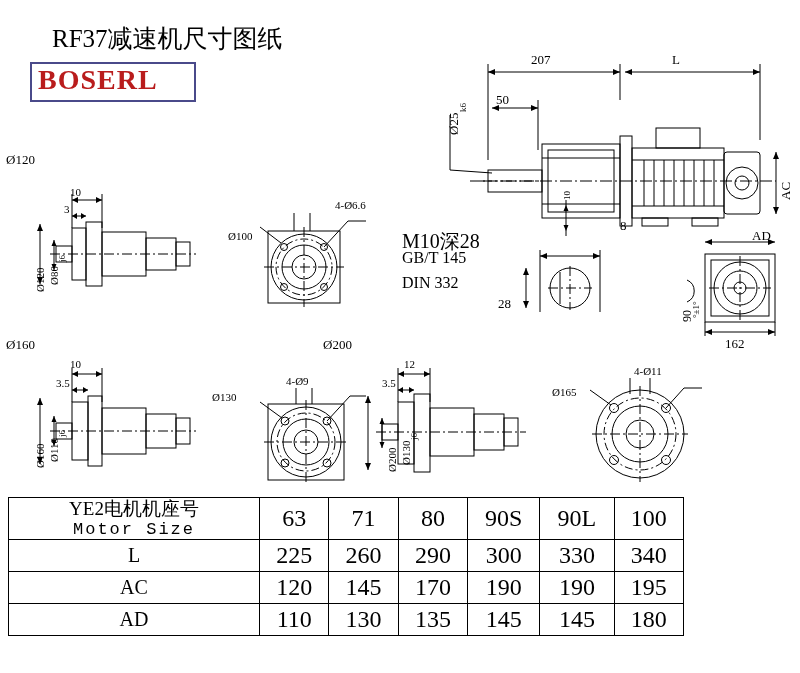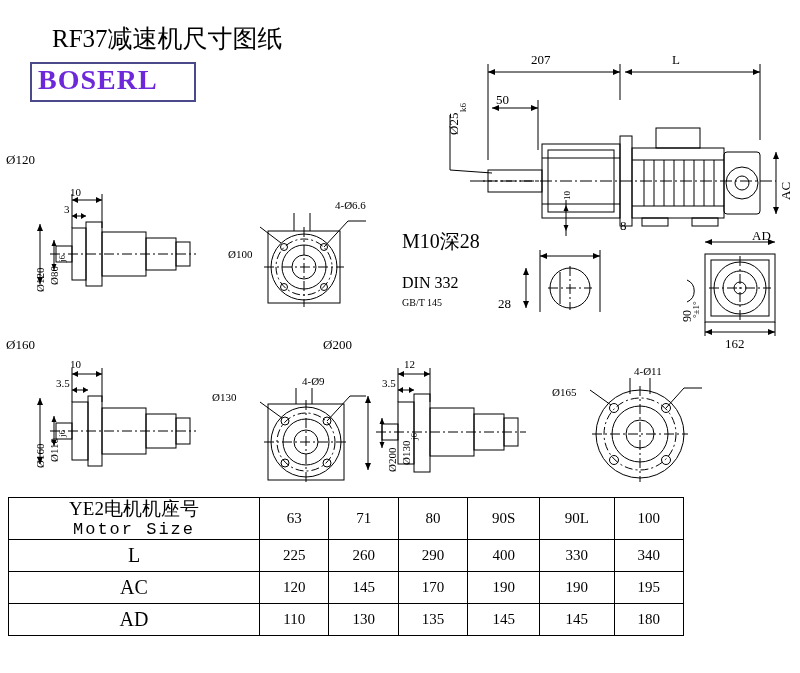--- a/index.html
+++ b/index.html
@@ -18,37 +18,37 @@
     font-size:25px;font-weight:normal;letter-spacing:0px;
   }
   .logo-box{
     left:30px;top:62px;width:162px;height:36px;
     border:2px solid #4a4a8a;
     background:#fff;
   }
   .logo-text{
     left:38px;top:64px;
     font-family:"Liberation Serif", serif;
-    font-size:28px;font-weight:bold;color:#6d28d9;
+    font-size:28px;font-weight:bold;color:#b91c1c;
     letter-spacing:1px;
   }
   .lbl{font-size:13px;font-family:"Liberation Serif", serif;}
   .lbl-sm{font-size:11px;font-family:"Liberation Serif", serif;}
   .lbl-xs{font-size:9px;font-family:"Liberation Serif", serif;}
   .rot90{transform:rotate(-90deg);transform-origin:left top;white-space:nowrap;}
   
   .spec-table{
     position:absolute;left:8px;top:497px;width:676px;
     border-collapse:collapse;
   }
   .spec-table td{
     border:1px solid #000;
     text-align:center;
     font-family:"Liberation Serif", serif;
-    font-size:15px;
+    font-size:24px;
     height:31px;
     padding:0;
   }
   .spec-table td.head-cell{
     font-size:19px;
     line-height:1.15;
   }
   .spec-table td.rowlabel{font-size:20px;}
   svg{display:block;}
   .ln{stroke:#000;fill:none;}
@@ -130,21 +130,21 @@
 
 <div class="abs lbl" style="left:531px;top:52px;">207</div>
 <div class="abs lbl" style="left:672px;top:52px;">L</div>
 <div class="abs lbl" style="left:496px;top:92px;">50</div>
 <div class="abs lbl-xs rot90" style="left:562px;top:200px;">10</div>
 <div class="abs lbl rot90" style="left:446px;top:135px;">Ø25</div>
 <div class="abs lbl-xs rot90" style="left:458px;top:112px;">k6</div>
 <div class="abs lbl rot90" style="left:778px;top:200px;">AC</div>
 
 <div class="abs lbl" style="left:402px;top:228px;font-size:20px;">M10深28</div>
-<div class="abs lbl" style="left:402px;top:249px;font-size:10px;margin-top:48px;">GB/T 145</div>
+<div class="abs lbl" style="left:402px;top:249px;font-size:16px;">GB/T 145</div>
 <div class="abs lbl" style="left:402px;top:274px;font-size:16px;">DIN 332</div>
 
 <svg class="abs" style="left:520px;top:240px;" width="120" height="100" viewBox="0 0 120 100">
   <g class="ln" stroke-width="1">
     <line x1="20" y1="10" x2="20" y2="72"></line>
     <line x1="80" y1="10" x2="80" y2="72"></line>
     <line x1="20" y1="16" x2="80" y2="16"></line>
     <path d="M20,16 l7,-3 l0,6 z" fill="#000" stroke="none"></path>
     <path d="M80,16 l-7,-3 l0,6 z" fill="#000" stroke="none"></path>
     <circle cx="50" cy="48" r="20"></circle>
@@ -241,21 +241,21 @@
     <line x1="16" y1="62" x2="96" y2="62" stroke-dasharray="10,3,2,3"></line>
     <line x1="56" y1="22" x2="56" y2="102" stroke-dasharray="10,3,2,3"></line>
 
     <line x1="76" y1="42" x2="100" y2="16"></line>
     <line x1="100" y1="16" x2="118" y2="16"></line>
 
     <line x1="33" y1="38" x2="12" y2="22"></line>
   </g>
 </svg>
 <div class="abs lbl-sm" style="left:335px;top:199px;">4-Ø6.6</div>
-<div class="abs lbl-sm" style="left:228px;top:248px;font-family:Liberation Serif, serif;">Ø100</div>
+<div class="abs lbl-sm" style="left:228px;top:230px;font-family:Liberation Serif, serif;">Ø100</div>
 
 <svg class="abs" style="left:10px;top:356px;" width="210" height="120" viewBox="0 0 210 120">
   <g class="ln" stroke-width="1">
     <line x1="62" y1="18" x2="92" y2="18"></line>
     <path d="M62,18 l6,-3 l0,6 z" fill="#000" stroke="none"></path>
     <path d="M92,18 l-6,-3 l0,6 z" fill="#000" stroke="none"></path>
     <line x1="62" y1="12" x2="62" y2="46"></line>
     <line x1="92" y1="12" x2="92" y2="46"></line>
     <line x1="62" y1="34" x2="78" y2="34"></line>
     <path d="M62,34 l5,-3 l0,6 z" fill="#000" stroke="none"></path>
@@ -295,21 +295,21 @@
     <circle cx="77" cy="39" r="4"></circle>
     <circle cx="35" cy="81" r="4"></circle>
     <circle cx="77" cy="81" r="4"></circle>
     <line x1="14" y1="60" x2="98" y2="60" stroke-dasharray="10,3,2,3"></line>
     <line x1="56" y1="18" x2="56" y2="102" stroke-dasharray="10,3,2,3"></line>
     <line x1="77" y1="39" x2="100" y2="14"></line>
     <line x1="100" y1="14" x2="116" y2="14"></line>
     <line x1="32" y1="36" x2="10" y2="20"></line>
   </g>
 </svg>
-<div class="abs lbl-sm" style="left:286px;top:375px;margin-left:16px;">4-Ø9</div>
+<div class="abs lbl-sm" style="left:286px;top:375px;">4-Ø9</div>
 <div class="abs lbl-sm" style="left:212px;top:391px;">Ø130</div>
 
 <svg class="abs" style="left:360px;top:356px;" width="200" height="120" viewBox="0 0 200 120">
   <g class="ln" stroke-width="1">
     <line x1="38" y1="18" x2="70" y2="18"></line>
     <path d="M38,18 l6,-3 l0,6 z" fill="#000" stroke="none"></path>
     <path d="M70,18 l-6,-3 l0,6 z" fill="#000" stroke="none"></path>
     <line x1="38" y1="12" x2="38" y2="46"></line>
     <line x1="70" y1="12" x2="70" y2="46"></line>
     <line x1="38" y1="34" x2="54" y2="34"></line>
@@ -371,21 +371,21 @@
     <td>80</td>
     <td>90S</td>
     <td>90L</td>
     <td>100</td>
   </tr>
   <tr>
     <td class="rowlabel">L</td>
     <td>225</td>
     <td>260</td>
     <td>290</td>
-    <td>400</td>
+    <td>300</td>
     <td>330</td>
     <td>340</td>
   </tr>
   <tr>
     <td class="rowlabel">AC</td>
     <td>120</td>
     <td>145</td>
     <td>170</td>
     <td>190</td>
     <td>190</td>

